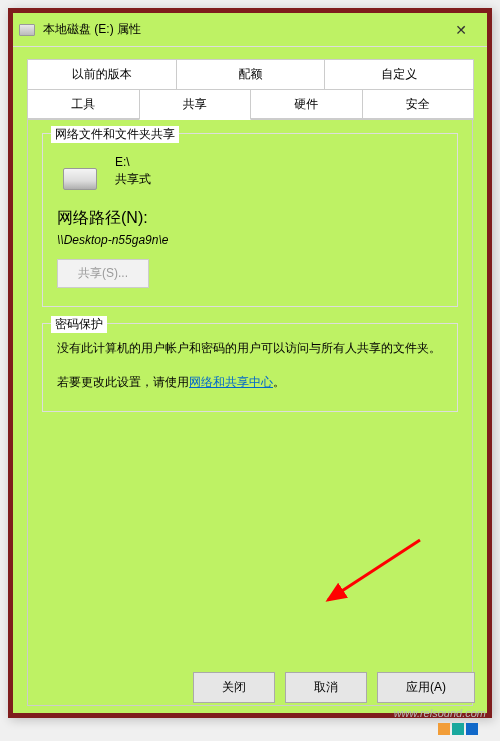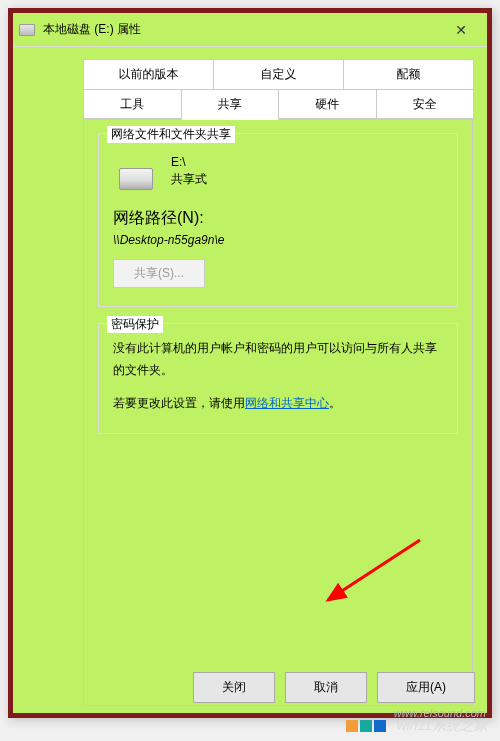--- a/index.html
+++ b/index.html
@@ -2,21 +2,21 @@
 <html><head>
   <meta charset="utf-8">
   <style>
     * { margin: 0; padding: 0; box-sizing: border-box; font-family: "Microsoft YaHei", "Segoe UI", sans-serif; }
     body { width: 500px; height: 741px; background: #f0f0f0; position: relative; overflow: hidden; }
     .window { position: absolute; left: 8px; top: 8px; width: 484px; height: 710px; background: #bef264; border: 5px solid #7f1d1d; box-shadow: 2px 2px 10px rgba(0,0,0,0.2); }
     .titlebar { height: 34px; display: flex; align-items: center; padding: 0 6px; border-bottom: 1px solid #ddd; }
     .title-icon { width: 16px; height: 12px; background: linear-gradient(to bottom, #e8e8e8, #bbb); border: 1px solid #999; border-radius: 1px; margin-right: 8px; }
     .title-text { font-size: 12px; color: #000; flex: 1; }
     .close-btn { width: 40px; height: 30px; display: flex; align-items: center; justify-content: center; cursor: pointer; font-size: 14px; color: #333; }
-    .tabs-area { padding: 12px 14px 0 22px; margin-left: 48px; }
+    .tabs-area { padding: 12px 14px 0 14px; }
     .tab-row { display: flex; border-bottom: none; }
     .tab-row2 { display: flex; }
     .tab { flex: 1; text-align: center; padding: 6px 0; font-size: 12px; border: 1px solid #ccc; background: #fff; cursor: pointer; margin-right: -1px; margin-bottom: -1px; }
     .tab.active { background: #fff; border-bottom: 1px solid #fff; position: relative; z-index: 2; }
     .tab-content-border { border: 1px solid #ccc; margin-top: -1px; padding: 14px; height: 588px; position: relative; }
     .groupbox { border: 1px solid #ddd; padding: 14px 14px 18px 14px; margin-bottom: 16px; position: relative; }
     .groupbox-title { position: absolute; top: -8px; left: 8px; background: #fff; font-size: 12px; padding: 0 4px; }
     .drive-row { display: flex; align-items: center; margin-bottom: 4px; margin-top: 6px; }
     .drive-icon { width: 34px; height: 22px; background: linear-gradient(to bottom, #f4f4f4 0%, #dcdcdc 60%, #b0b0b0 100%); border: 1px solid #999; border-radius: 2px; margin-right: 18px; position: relative; margin-left: 6px; margin-top: 14px;}
     .drive-texts { font-size: 12px; }
@@ -45,22 +45,22 @@
 <div class="window">
   <div class="titlebar">
     <span class="title-icon"></span>
     <span class="title-text">本地磁盘 (E:) 属性</span>
     <div class="close-btn">✕</div>
   </div>
 
   <div class="tabs-area">
     <div class="tab-row">
       <div class="tab">以前的版本</div>
+      <div class="tab">配额</div>
       <div class="tab">自定义</div>
-      <div class="tab">配额</div>
     </div>
     <div class="tab-row2">
       <div class="tab">工具</div>
       <div class="tab active">共享</div>
       <div class="tab">硬件</div>
       <div class="tab">安全</div>
     </div>
 
     <div class="tab-content-border">
 
@@ -107,14 +107,13 @@
   <line x1="110" y1="10" x2="18" y2="70" stroke="#ff0000" stroke-width="3" marker-end="url(#ah)"></line>
 </svg>
 
 <div class="wm-url">www.relsound.com</div>
 <div class="watermark">
   <span class="wm-logo">
     <span class="wm-sq" style="background:#f29d38"></span>
     <span class="wm-sq" style="background:#19a89e"></span>
     <span class="wm-sq" style="background:#1169c9"></span>
   </span>
-  <span>win11系统之家</span>
 </div>
 
 </body></html>

